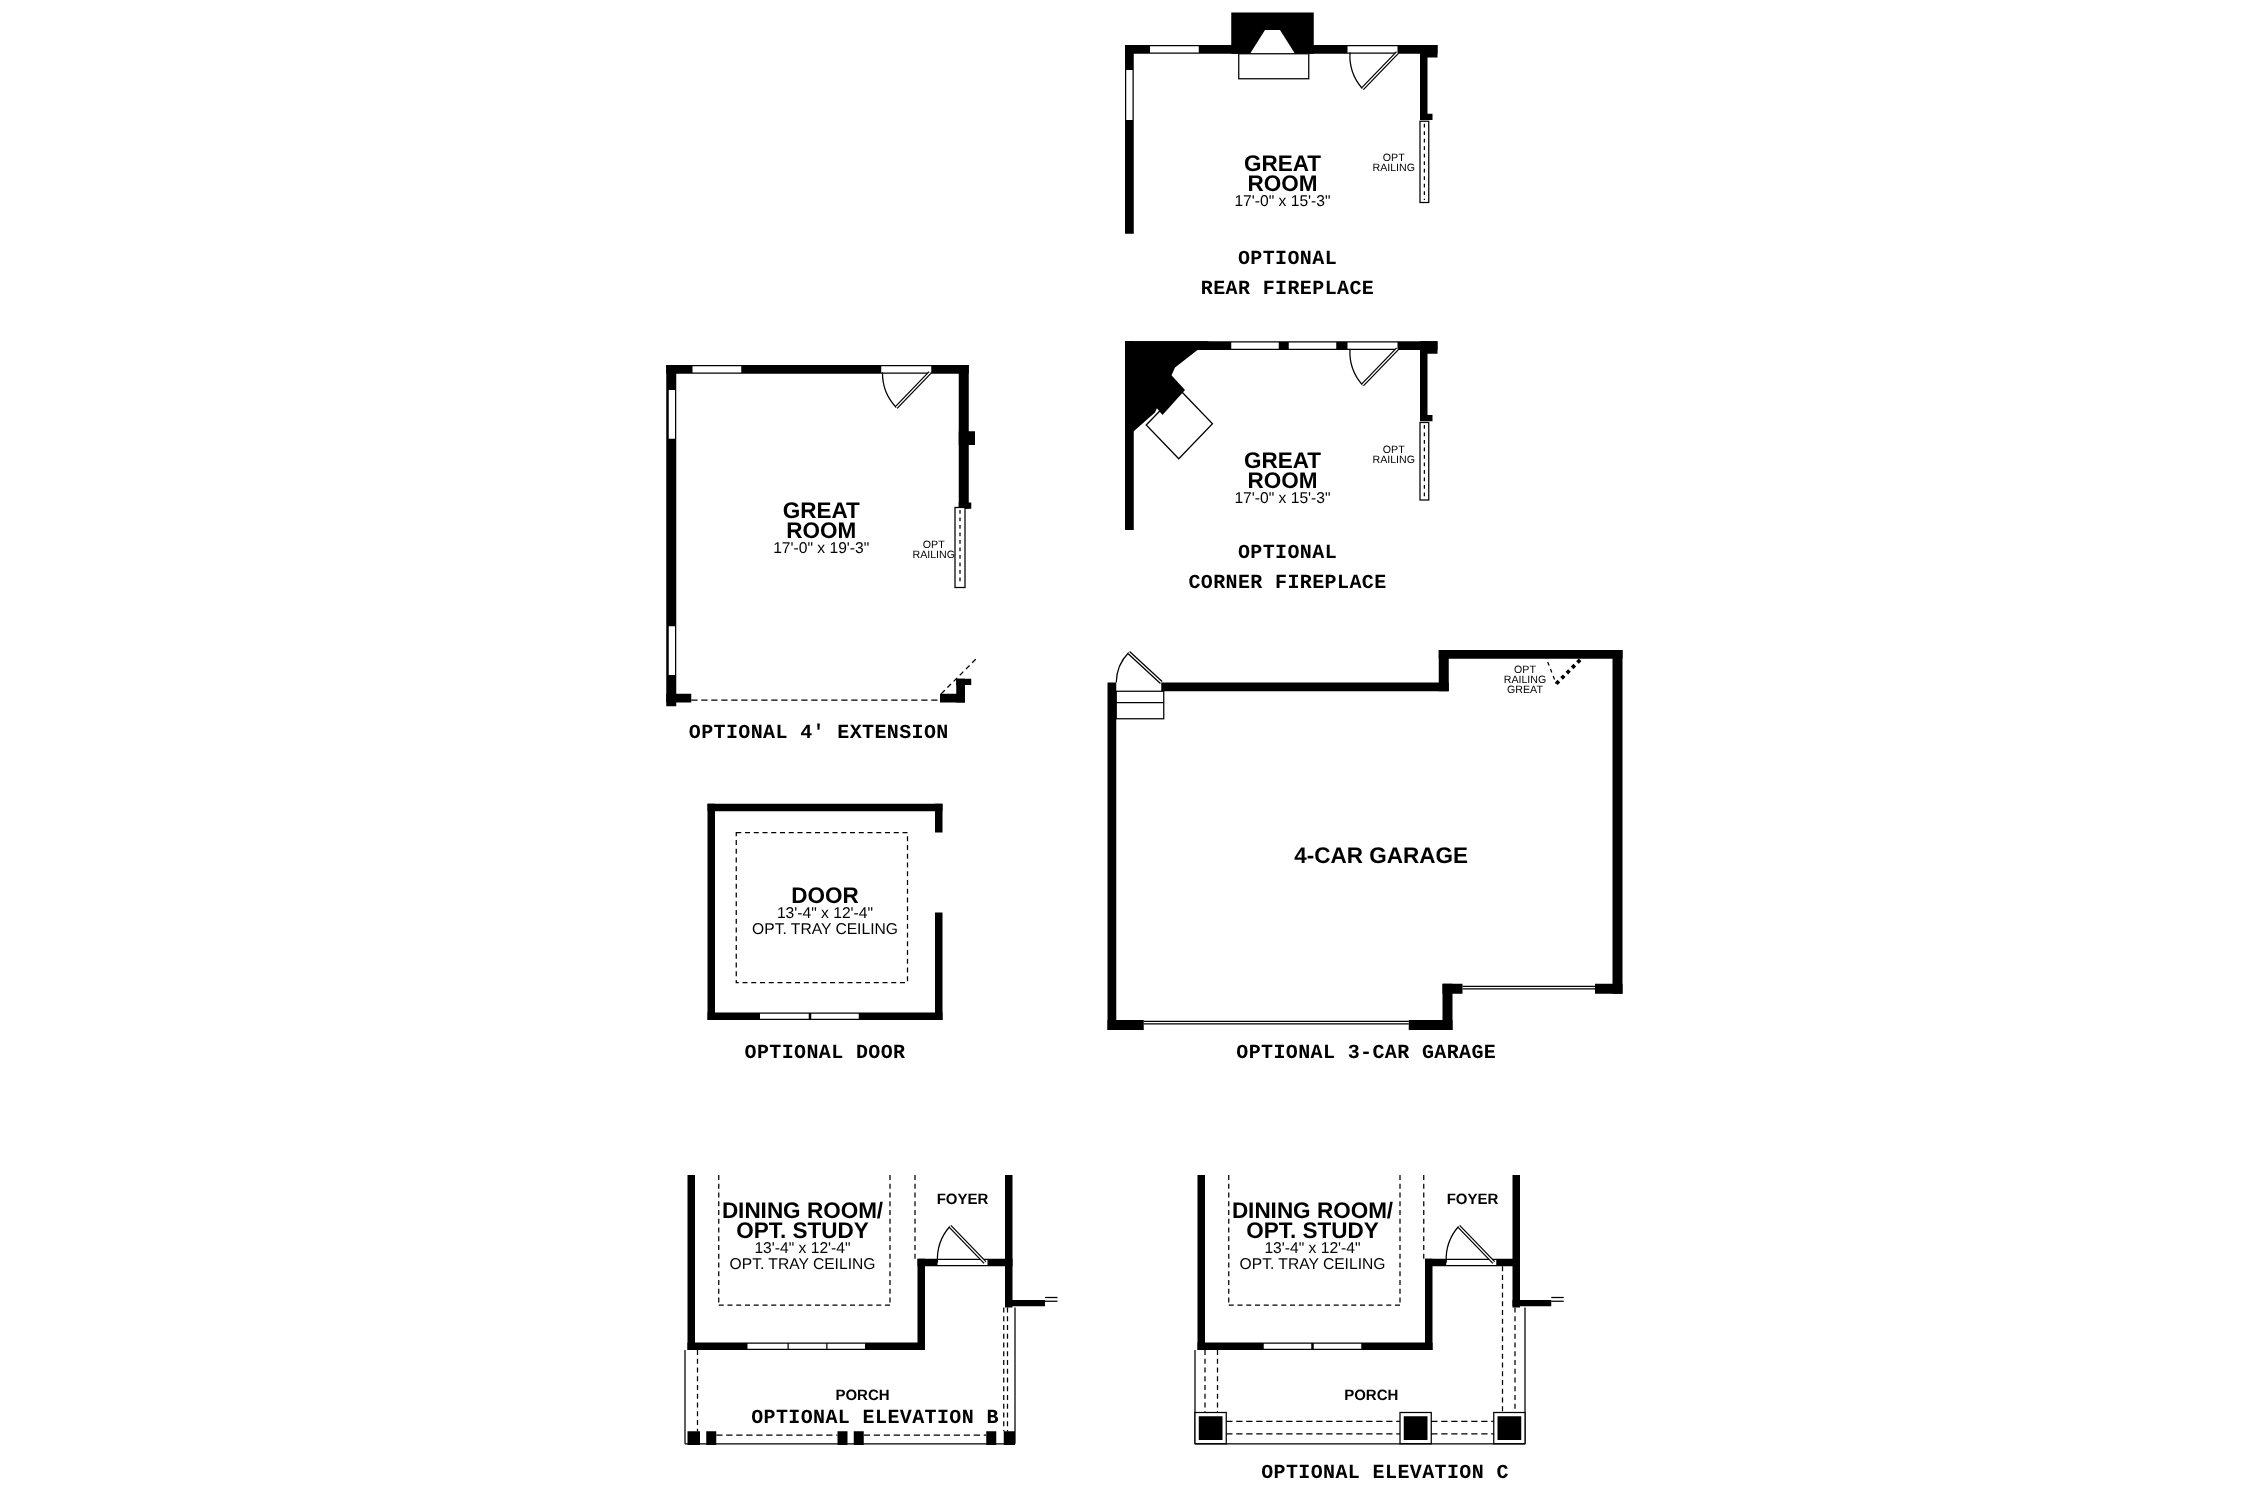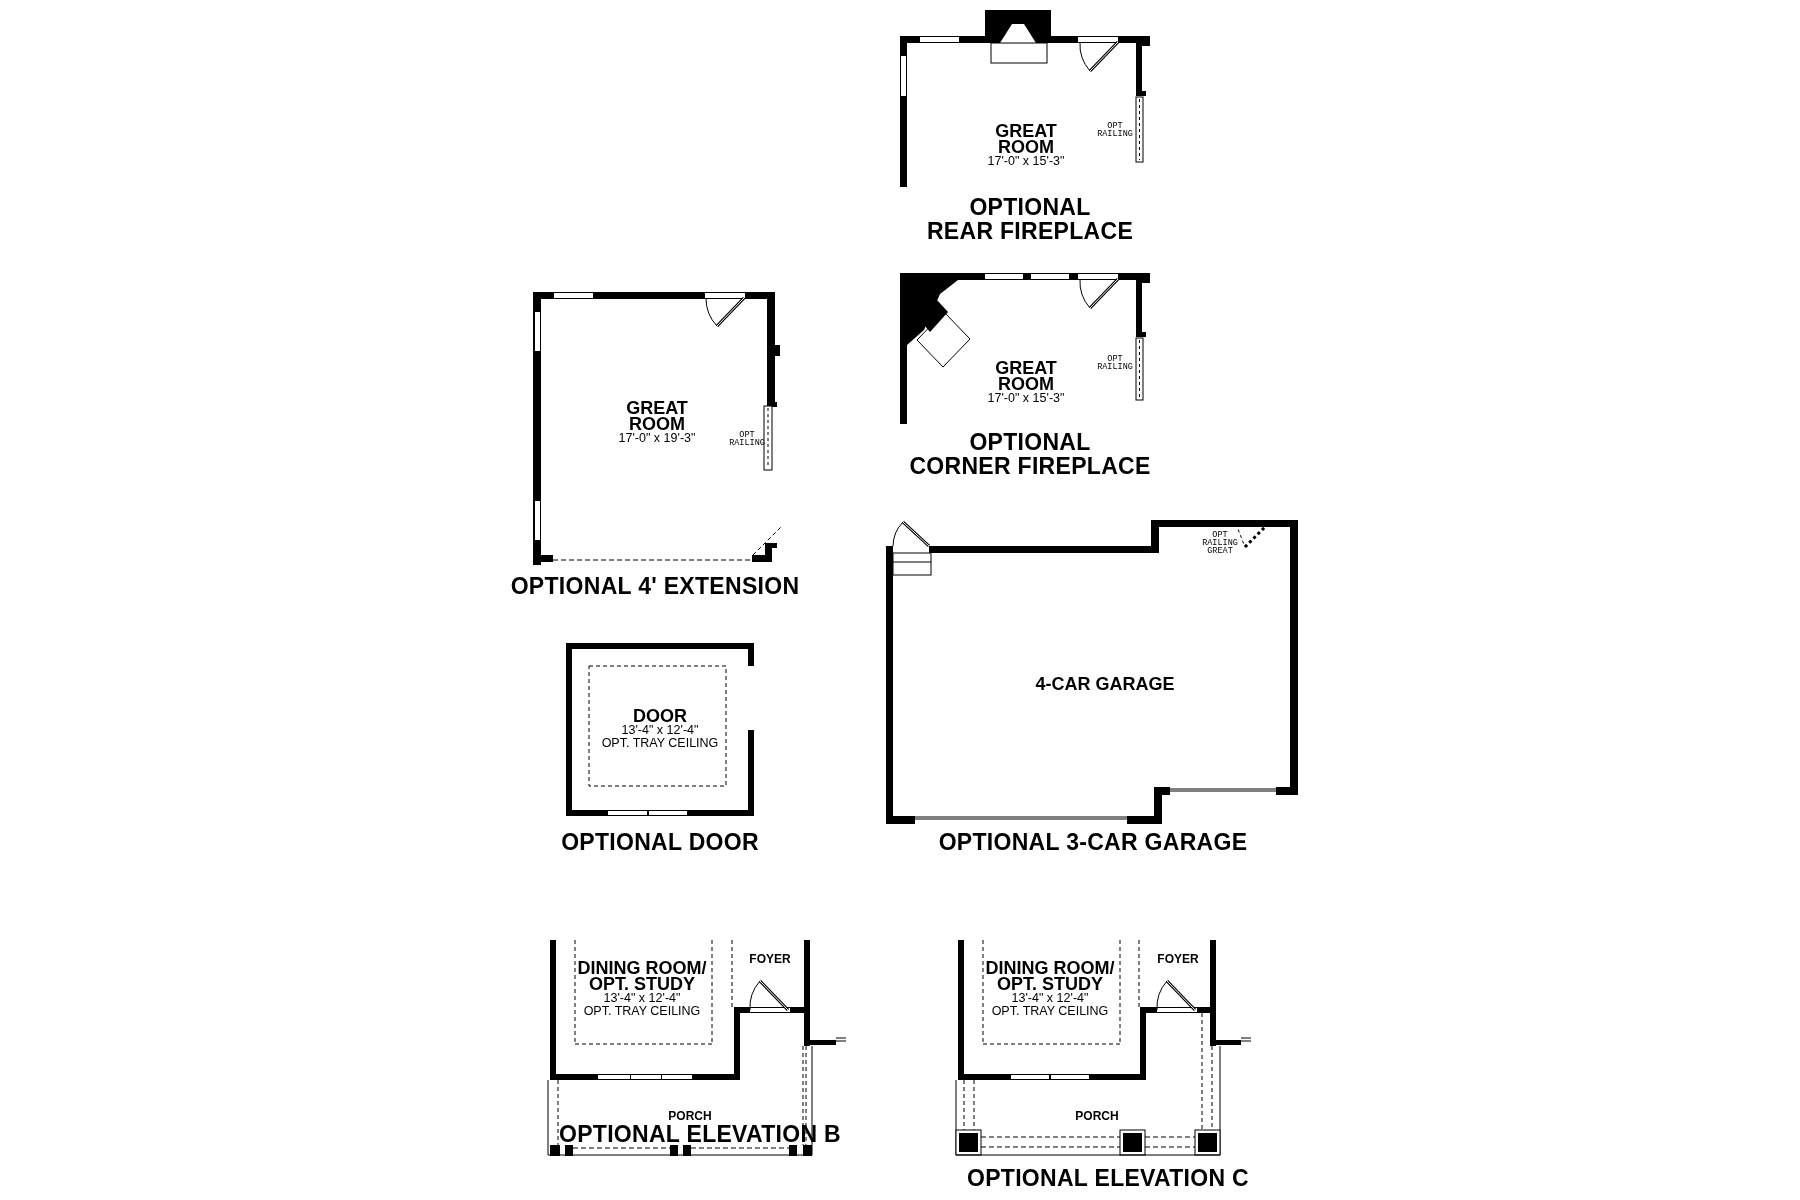--- a/index.html
+++ b/index.html
@@ -1,23 +1,23 @@
 <!DOCTYPE html>
 <html><head>
 <meta charset="utf-8">
 <style>
   html, body { margin:0; padding:0; background:#ffffff; }
   body { width:1800px; height:1200px; position:relative; overflow:hidden; font-family:"Liberation Sans", sans-serif; }
   .plan { position:absolute; }
   .plan svg { position:absolute; left:0; top:0; overflow:visible; }
-  .title { position:absolute; font-family:Liberation Sans, sans-serif; font-weight:bold; color:#000; text-align:center; white-space:nowrap; font-size:23px; line-height:24px; letter-spacing:0.3px; }
+  .title { position:absolute; font-family:Liberation Mono, monospace; font-weight:bold; color:#000; text-align:center; white-space:nowrap; font-size:16px; line-height:24px; letter-spacing:0.3px; }
   .room { position:absolute; text-align:center; color:#000; white-space:nowrap; font-family:"Liberation Sans", sans-serif; }
   .room .name { font-weight:bold; font-size:18px; line-height:16px; display:block; }
   .room .dim { font-size:12.5px; line-height:13px; display:block; }
-  .note { position:absolute; font-size:8.5px; line-height:8px; text-align:center; color:#000; white-space:nowrap; font-family:Liberation Mono, monospace; }
+  .note { position:absolute; font-size:8.5px; line-height:8px; text-align:center; color:#000; white-space:nowrap; font-family:Liberation Sans, sans-serif; }
 </style>
 </head>
 <body>
 
 <div class="plan" style="left:0;top:0;width:1800px;height:240px;">
   <svg width="1800" height="240">
 
     <rect x="900" y="36" width="7" height="151" fill="#000"></rect>
     <rect x="901" y="56" width="5" height="40" fill="#fff"></rect>
 

